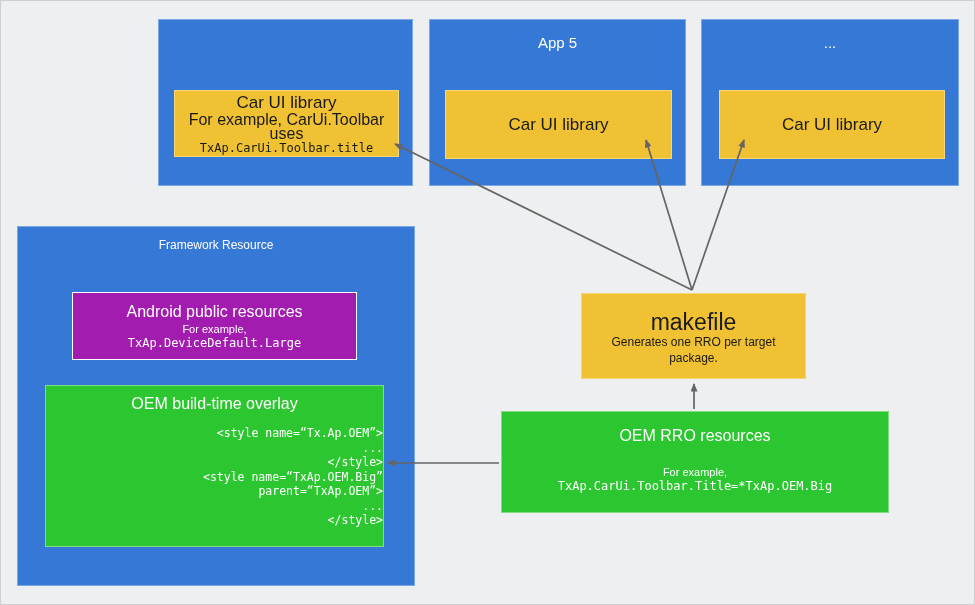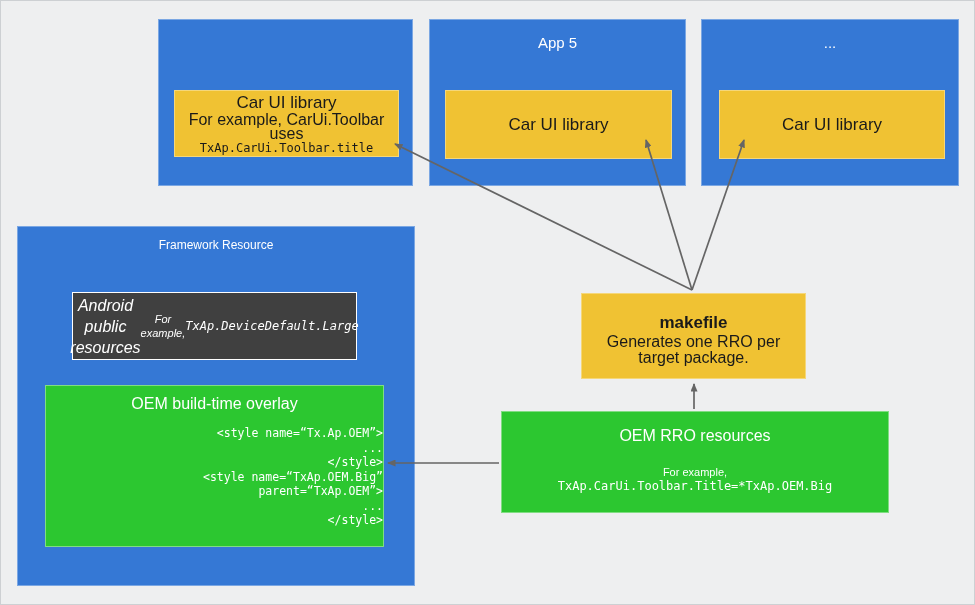--- a/index.html
+++ b/index.html
@@ -67,29 +67,28 @@
   
   #framework { left: 16px; top: 225px; width: 398px; height: 360px; }
   #framework-title {
     text-align: center;
     font-size: 12px;
     padding-top: 11px;
   }
 
   #android-public {
     left: 54px; top: 65px; width: 285px; height: 68px;
-    background: #404040;
+    background: #a21caf;
     border: 1px solid #ffffff;
     display: flex;
-    flex-direction: row;
+    flex-direction: column;
     align-items: center;
     justify-content: center;
     text-align: center;
     color: #ffffff;
-    font-style: italic;
   }
   #android-public .box-title { font-size: 16px; line-height: 21px; }
   .example-label { font-size: 11px; line-height: 14px; }
 
   #oem-overlay { left: 27px; top: 158px; width: 339px; height: 162px; }
   #oem-overlay-title {
     text-align: center;
     font-size: 16px;
     padding-top: 9px;
   }
@@ -100,22 +99,22 @@
   #oem-overlay-code .code-line {
     white-space: pre;
     font-family: "DejaVu Sans Mono", "Liberation Mono", monospace;
     font-size: 11.5px;
     line-height: 14.5px;
     color: #ffffff;
   }
 
   
   #makefile { left: 580px; top: 292px; width: 225px; height: 86px; padding: 0 10px; }
-  #makefile-title { font-size: 17px; line-height: 23px; margin-top: 4px; font-weight: bold; }
-  #makefile-desc { font-size: 16px; line-height: 16px; max-width: 200px; }
+  #makefile-title { font-size: 23px; line-height: 23px; margin-top: 4px; }
+  #makefile-desc { font-size: 12px; line-height: 16px; max-width: 200px; }
 
   
   #oem-rro {
     left: 500px; top: 410px; width: 388px; height: 102px;
     display: flex;
     flex-direction: column;
     align-items: center;
     text-align: center;
   }
   #oem-rro-title { font-size: 16px; line-height: 20px; margin-top: 14px; }

